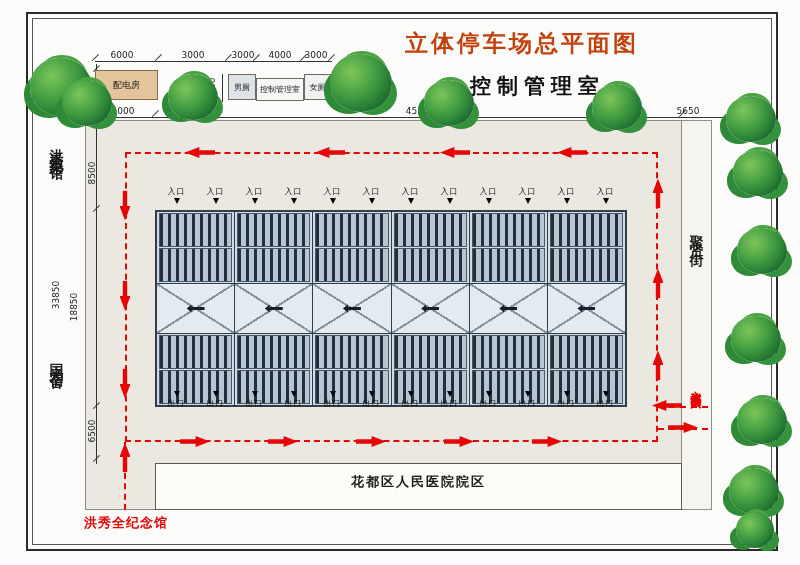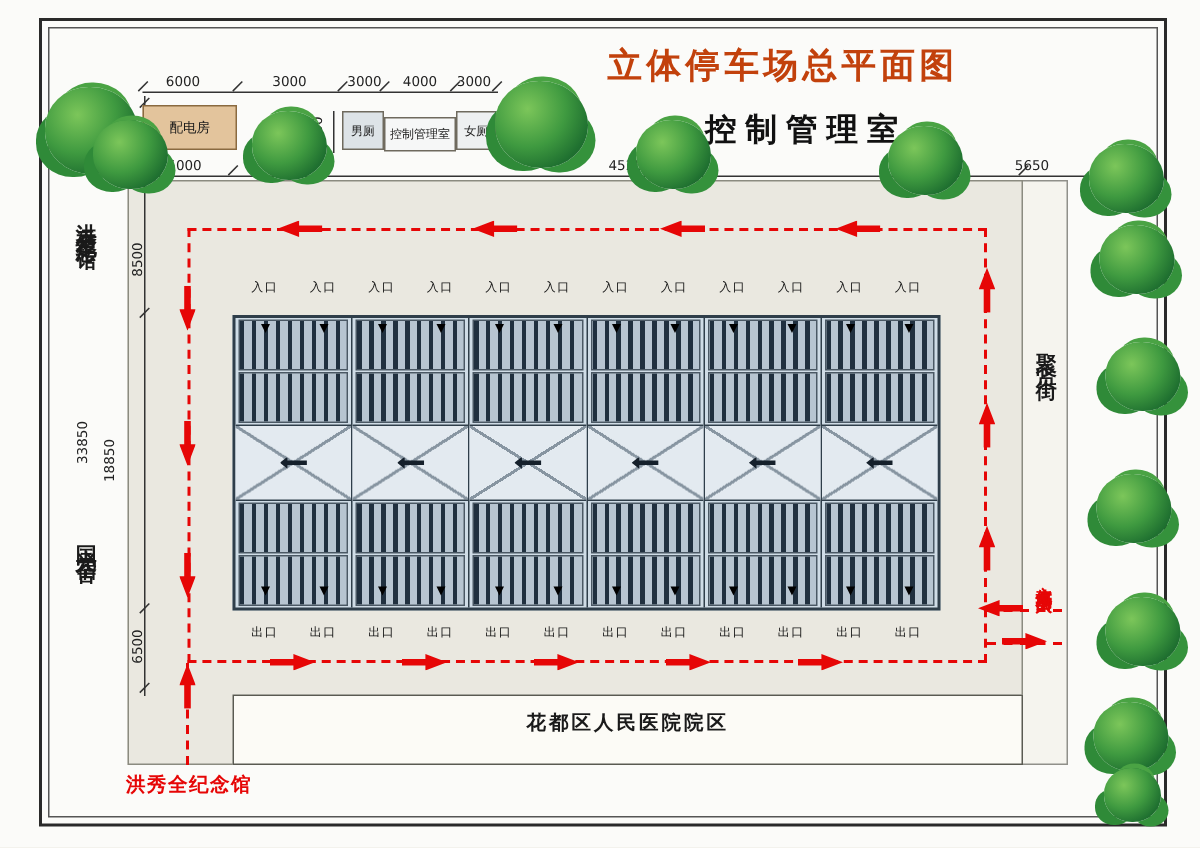--- a/index.html
+++ b/index.html
@@ -39,21 +39,21 @@
   .mband.slots{flex:37;display:flex;flex-direction:column;padding:1px 2px;gap:1px;}
   .mband.mech{flex:26;border-top:1.5px solid #2f3e4a;border-bottom:1.5px solid #2f3e4a;display:flex;align-items:center;justify-content:center;background:
     linear-gradient(to top right,transparent calc(50% - 1px),#8795a1 calc(50% - 1px) calc(50% + 1px),transparent calc(50% + 1px)),
     linear-gradient(to bottom right,transparent calc(50% - 1px),#8795a1 calc(50% - 1px) calc(50% + 1px),transparent calc(50% + 1px)),#e3eaf0;}
   .srow{flex:1;background:repeating-linear-gradient(90deg,#20303f 0 3px,#b7c5d1 3px 8px);border:1px solid #4a5864;}
   .lift{width:18px;height:8px;background:#15202b;clip-path:polygon(0 50%,28% 0,28% 32%,100% 32%,100% 68%,28% 68%,28% 100%);}
 
   .io-row{position:absolute;left:157px;width:468px;display:flex;justify-content:space-around;}
   .io-row.ent{top:186px;}
   .io-row.exi{top:391px;}
-  .io{display:flex;flex-direction:column;align-items:center;gap:19px;}
+  .io{display:flex;flex-direction:column;align-items:center;gap:1px;}
   .io-label{font-size:8px;letter-spacing:1px;color:#111;white-space:nowrap;}
   .tri{width:0;height:0;border-left:3.5px solid transparent;border-right:3.5px solid transparent;border-top:6px solid #000;}
 
   .circuit{position:absolute;left:125px;top:152px;width:533px;height:290px;border:2.5px dashed #e60606;}
   .fa{position:absolute;width:30px;height:11px;background:#e60606;clip-path:polygon(0 30%,52% 30%,52% 0,100% 50%,52% 100%,52% 70%,0 70%);}
   .fa.l{transform:rotate(180deg);}
   .fa.u{transform:rotate(-90deg);}
   .fa.d{transform:rotate(90deg);}
   .rdash-h{position:absolute;border-top:2px dashed #e60606;height:0;}
   .rdash-v{position:absolute;border-left:2px dashed #e60606;width:0;}

